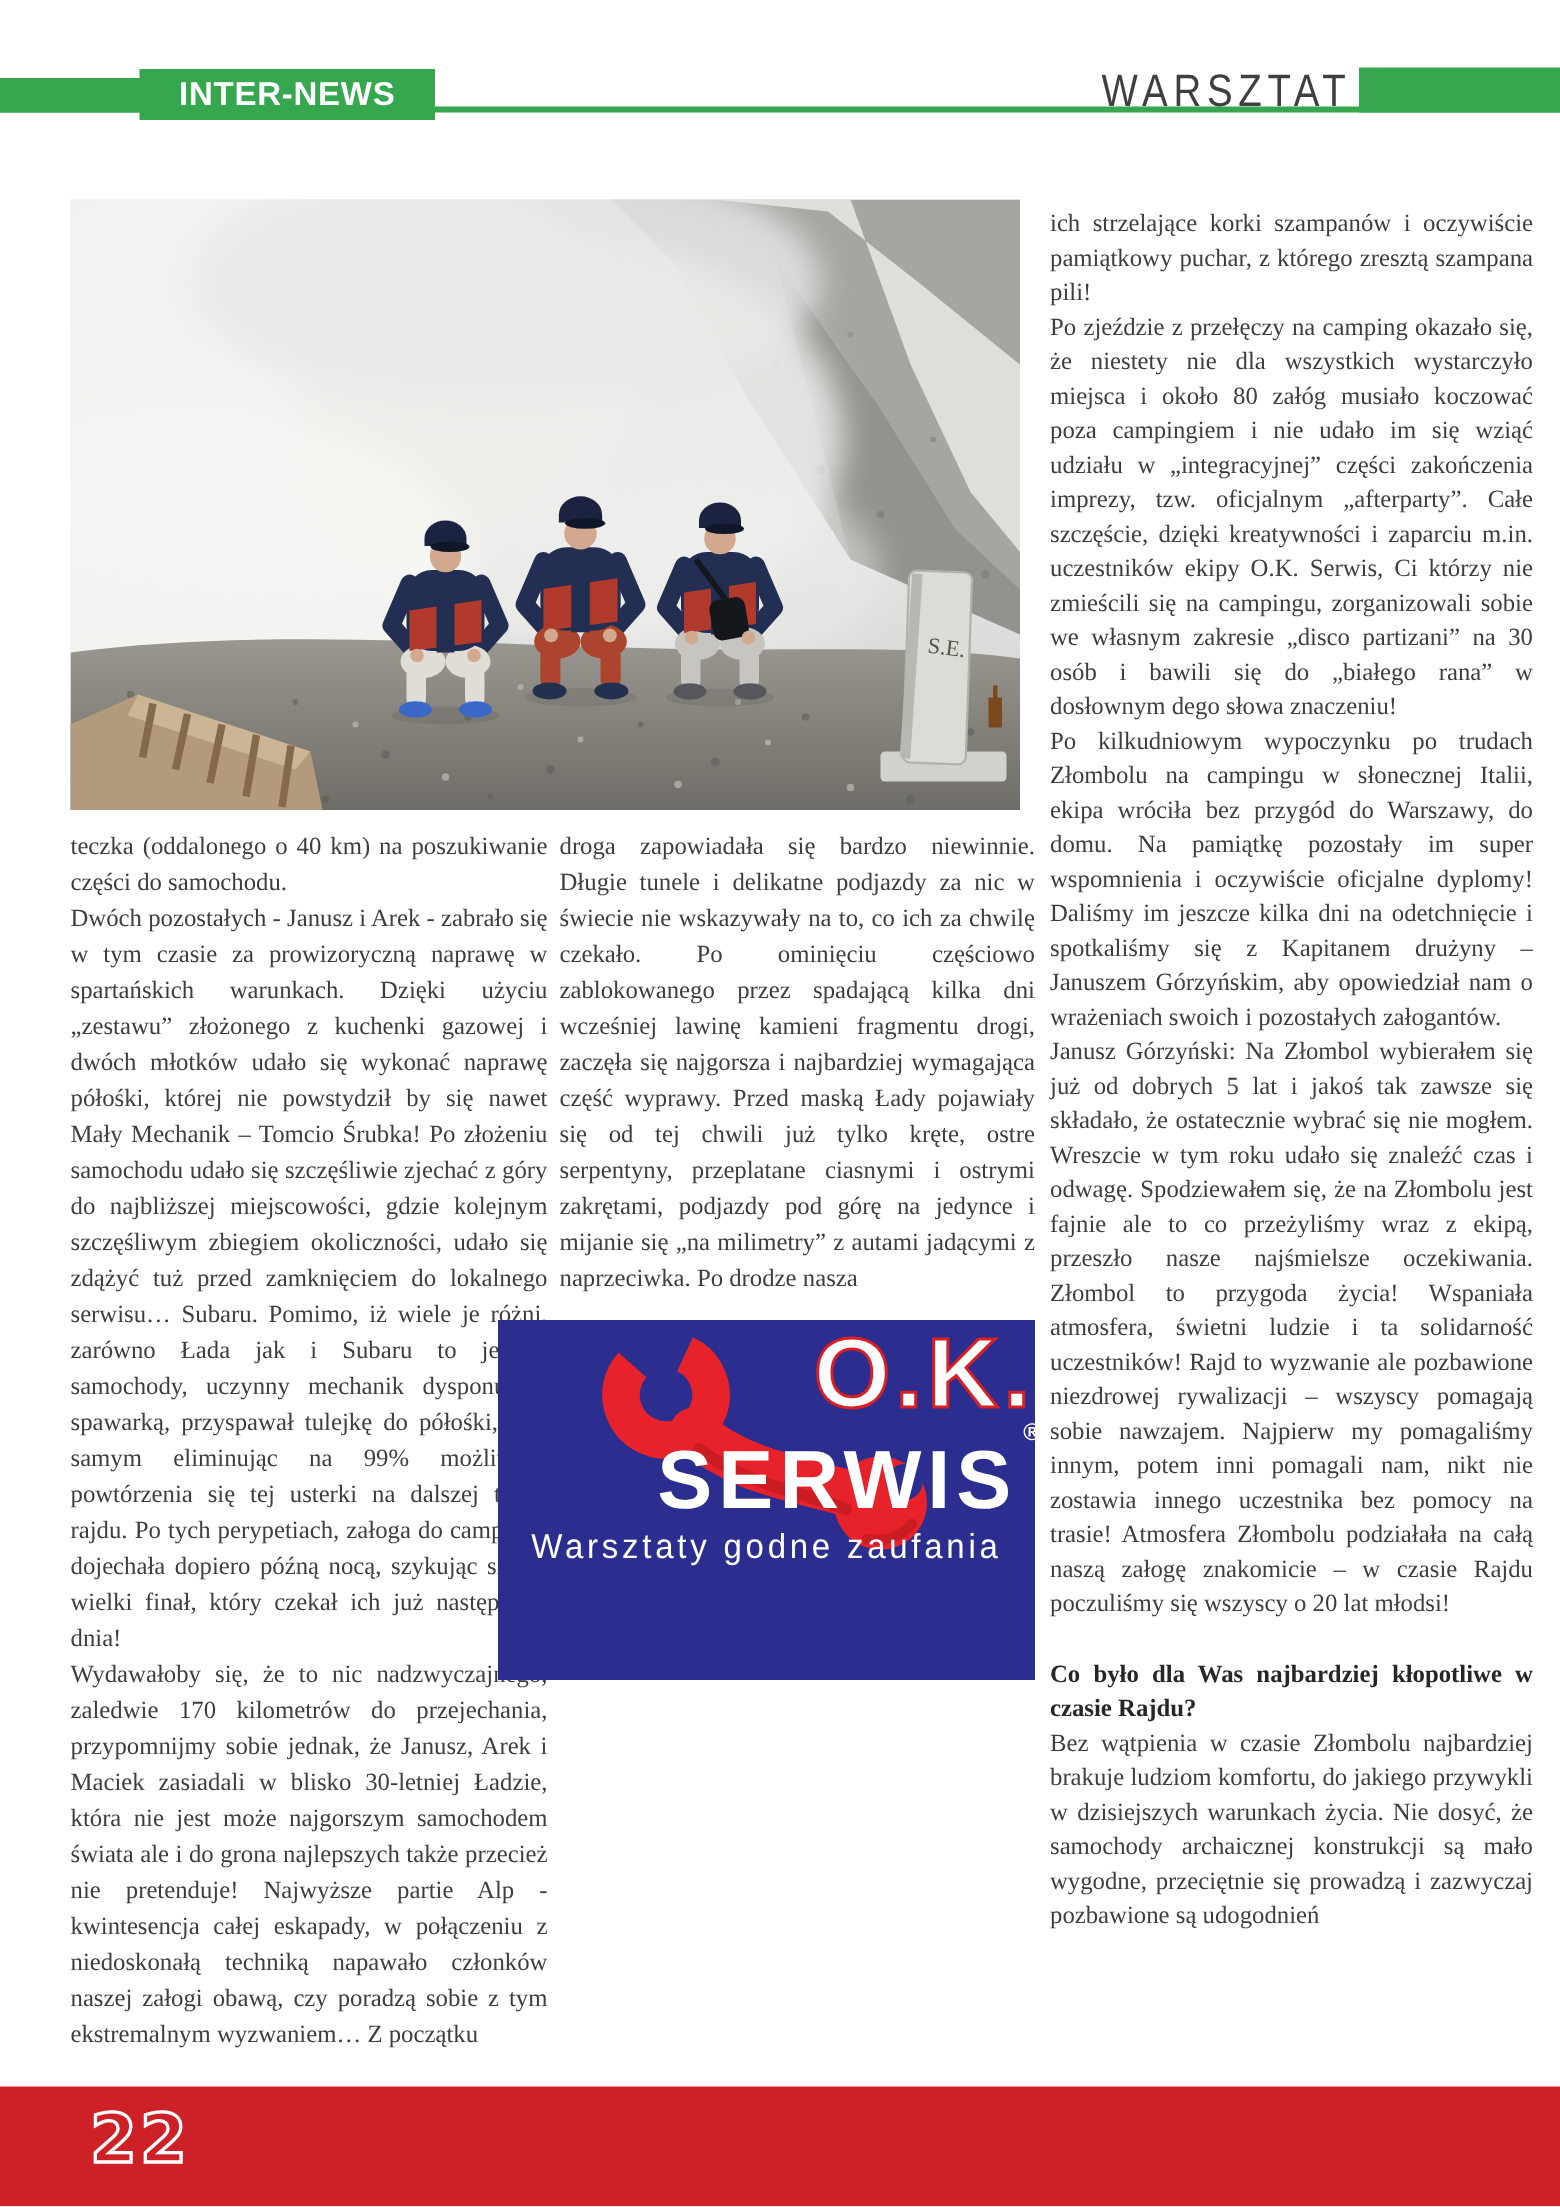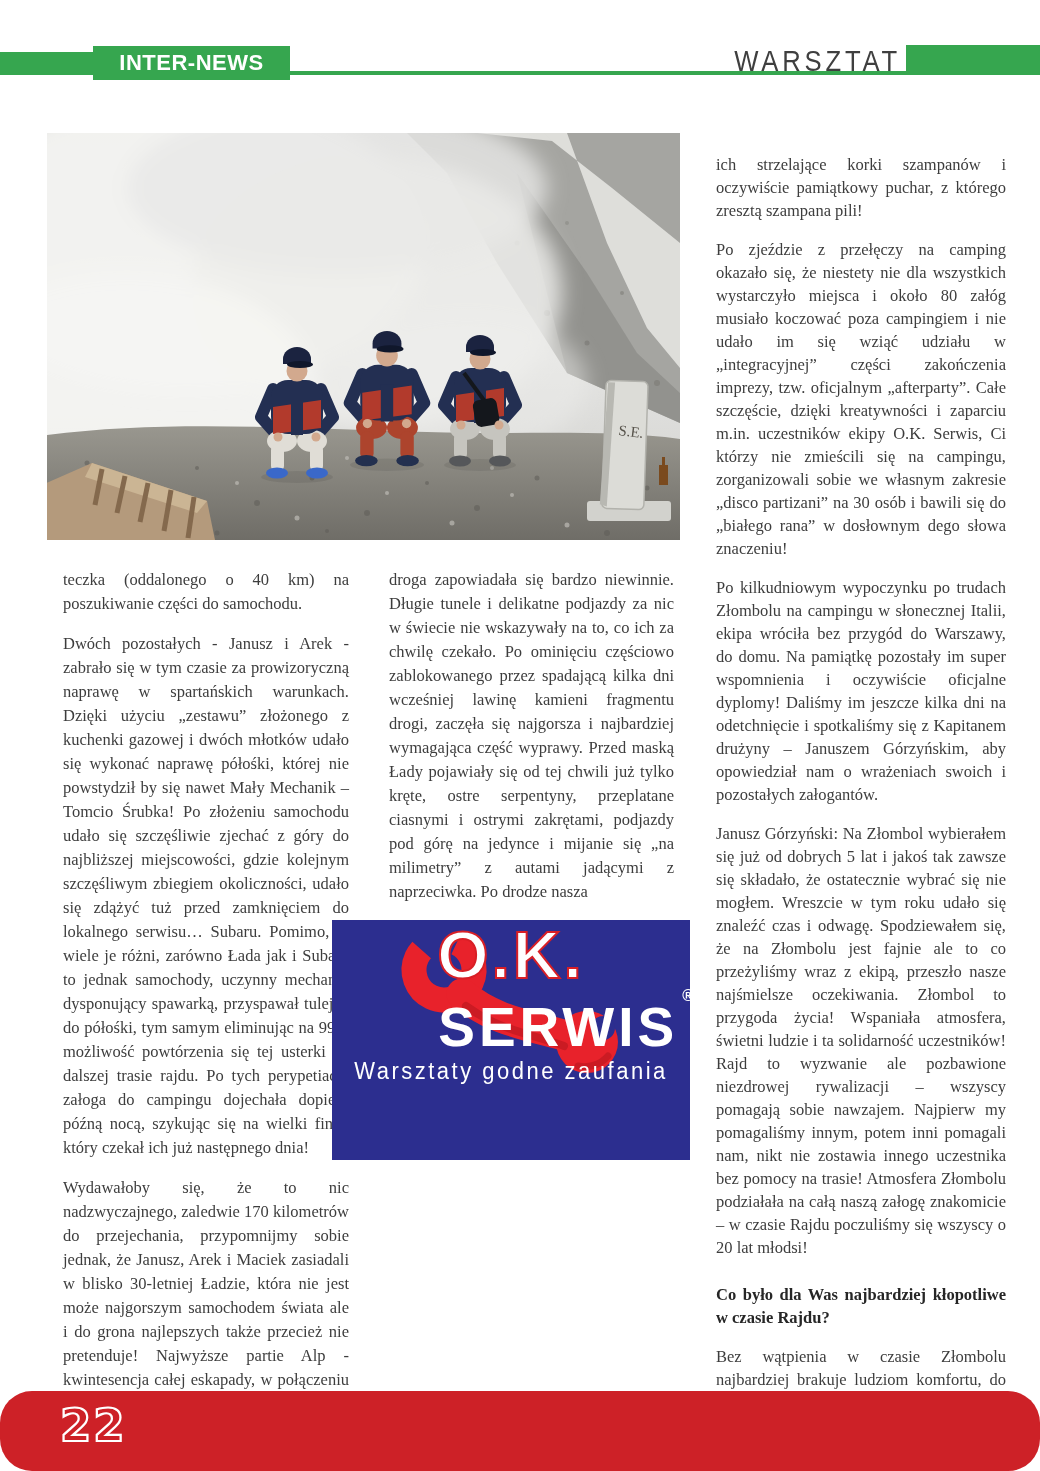--- a/index.html
+++ b/index.html
@@ -18,42 +18,42 @@
              letter-spacing:4px;transform:scaleY(1.12) scaleX(.95);transform-origin:center top;}
   .hdr-seg-right{position:absolute;left:906px;top:45px;width:134px;height:30px;background:#36a64f;}
   .hdr-seg-left, .hdr-line {top:52px;}
   .hdr-line{top:71px;}
 
   
   .photo{position:absolute;left:47px;top:133px;width:633px;height:407px;}
 
   
   .col{position:absolute;text-align:justify;font-size:16.5px;line-height:24px;}
-  .col p{margin:16px;}
+  .col p{margin:0;}
   .col1{left:47px;top:552px;width:318px;}
   .col2{left:373px;top:552px;width:317px;}
   .col3{left:700px;top:137px;width:322px;line-height:23px;}
   .q{font-weight:bold;color:#262626;margin-top:24px !important;}
 
   
   .logo-box{position:relative;width:358px;height:240px;margin:8px 0 18px -41px;background:#2c2e8f;}
   .logo-wrench{position:absolute;left:50px;top:4px;width:260px;height:158px;}
-  .logo-ok{position:relative;z-index:2;margin-top:16px;text-align:center;
+  .logo-ok{position:relative;z-index:2;margin-top:16px;text-align:right;
            font-family:"Liberation Sans","DejaVu Sans",sans-serif;font-weight:bold;font-size:66px;
            line-height:70px;color:#fff;letter-spacing:3px;-webkit-text-stroke:2px #d81f26;}
   .logo-serwis{position:relative;z-index:2;margin-top:4px;text-align:right;
            font-family:"Liberation Sans","DejaVu Sans",sans-serif;font-weight:bold;font-size:55px;
            line-height:56px;color:#fff;letter-spacing:4px;}
   .logo-serwis sup{font-size:16px;position:relative;top:-26px;left:4px;letter-spacing:0;}
   .logo-slogan{position:relative;z-index:2;margin-top:5px;text-align:center;white-space:nowrap;
            font-family:"Liberation Sans","DejaVu Sans",sans-serif;font-size:22px;color:#fff;
            letter-spacing:2.5px;transform:scaleY(1.05);}
 
   
-  .footer-bar{position:absolute;left:0;top:1391px;width:1040px;height:80px;background:#cd2127;border-radius:32px;}
+  .footer-bar{position:absolute;left:0;top:1391px;width:1040px;height:80px;background:#cd2127;}
   .page-num{position:absolute;left:60px;top:8px;
            font-family:"DejaVu Sans","Liberation Sans",sans-serif;font-weight:bold;font-size:45px;
            color:#cd2127;-webkit-text-stroke:2.2px #ffffff;letter-spacing:2px;}
 </style>
 </head>
 <body>
 
 <div class="page">
 
   <div class="hdr-seg-left"></div>

